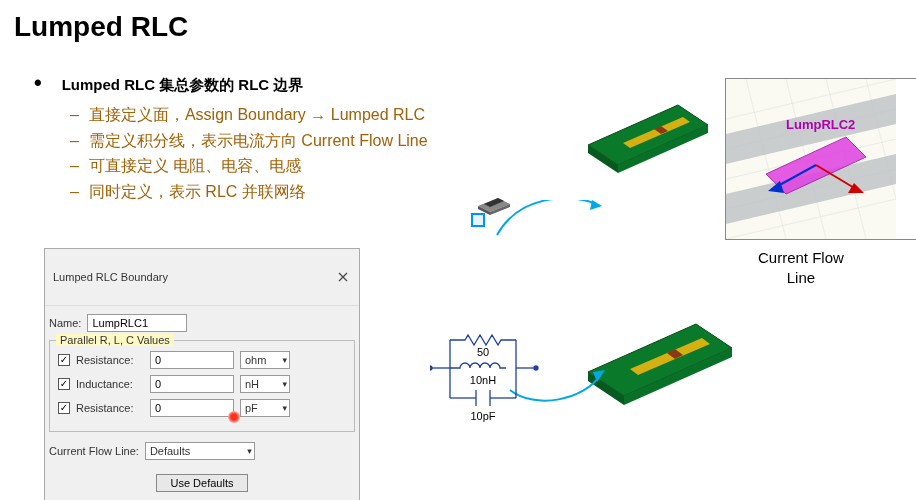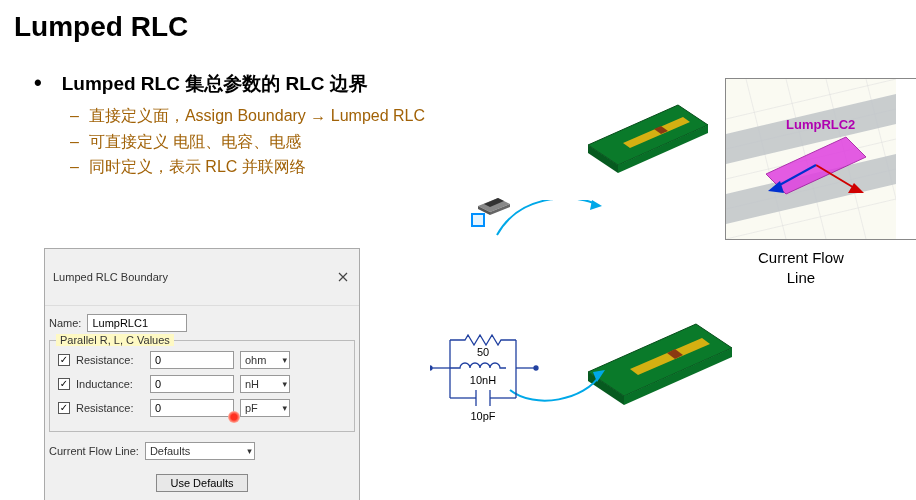--- a/index.html
+++ b/index.html
@@ -1,19 +1,19 @@
 <!DOCTYPE html>
 <html><head>
 <meta charset="utf-8">
 <style>
   * { box-sizing: border-box; margin: 0; padding: 0; }
   body { width: 916px; height: 500px; background: #fff; font-family: Arial, "Microsoft YaHei", sans-serif; position: relative; overflow: hidden; }
   .slide-title { font-size: 28px; font-weight: bold; color: #000; padding: 11px 14px 0; }
   .content { position: absolute; left: 42px; top: 70px; }
-  .bullet-main { font-size: 19px; font-weight: bold; display: flex; align-items: baseline; }
+  .bullet-main { font-size: 15px; font-weight: bold; display: flex; align-items: baseline; }
   .bullet-main::before { content: "•"; margin-right: 12px; font-size: 22px; position: relative; left: -8px; }
   .sub-list { margin-left: 28px; margin-top: 6px; }
   .sub-item { font-size: 16px; color: #a16207; line-height: 1.6; display: flex; }
   .sub-item::before { content: "–"; margin-right: 10px; }
   .dialog { position: absolute; left: 44px; top: 248px; width: 316px; background: #f0f0f0; border: 1px solid #aaa; font-family: Tahoma, sans-serif; font-size: 11px; color: #333; }
   .dialog-title { padding: 20px 8px; display: flex; justify-content: space-between; align-items: center; border-bottom: 1px solid #ddd; }
   .dialog-close { width: 16px; height: 16px; display: flex; align-items: center; justify-content: center; cursor: pointer; }
   .dialog-body { padding: 8px 4px 10px; }
   .name-row { display: flex; align-items: center; gap: 6px; margin-bottom: 8px; }
   .txt-input { border: 1px solid #999; background: #fff; height: 18px; padding: 0 4px; font-size: 11px; }
@@ -50,20 +50,23 @@
 
 <div class="content">
   <div class="bullet-main">
       <span>Lumped RLC 集总参数的 RLC 边界</span>
     </div>
   <div class="sub-list">
     <div class="sub-item">
         <span>直接定义面，Assign Boundary → Lumped RLC</span>
       </div>
     <div class="sub-item">
+        <span>需定义积分线，表示电流方向 Current Flow Line</span>
+      </div>
+    <div class="sub-item">
         <span>可直接定义 电阻、电容、电感</span>
       </div>
     <div class="sub-item">
         <span>同时定义，表示 RLC 并联网络</span>
       </div>
   </div>
 </div>
 
 <div class="dialog">
   <div class="dialog-title">

